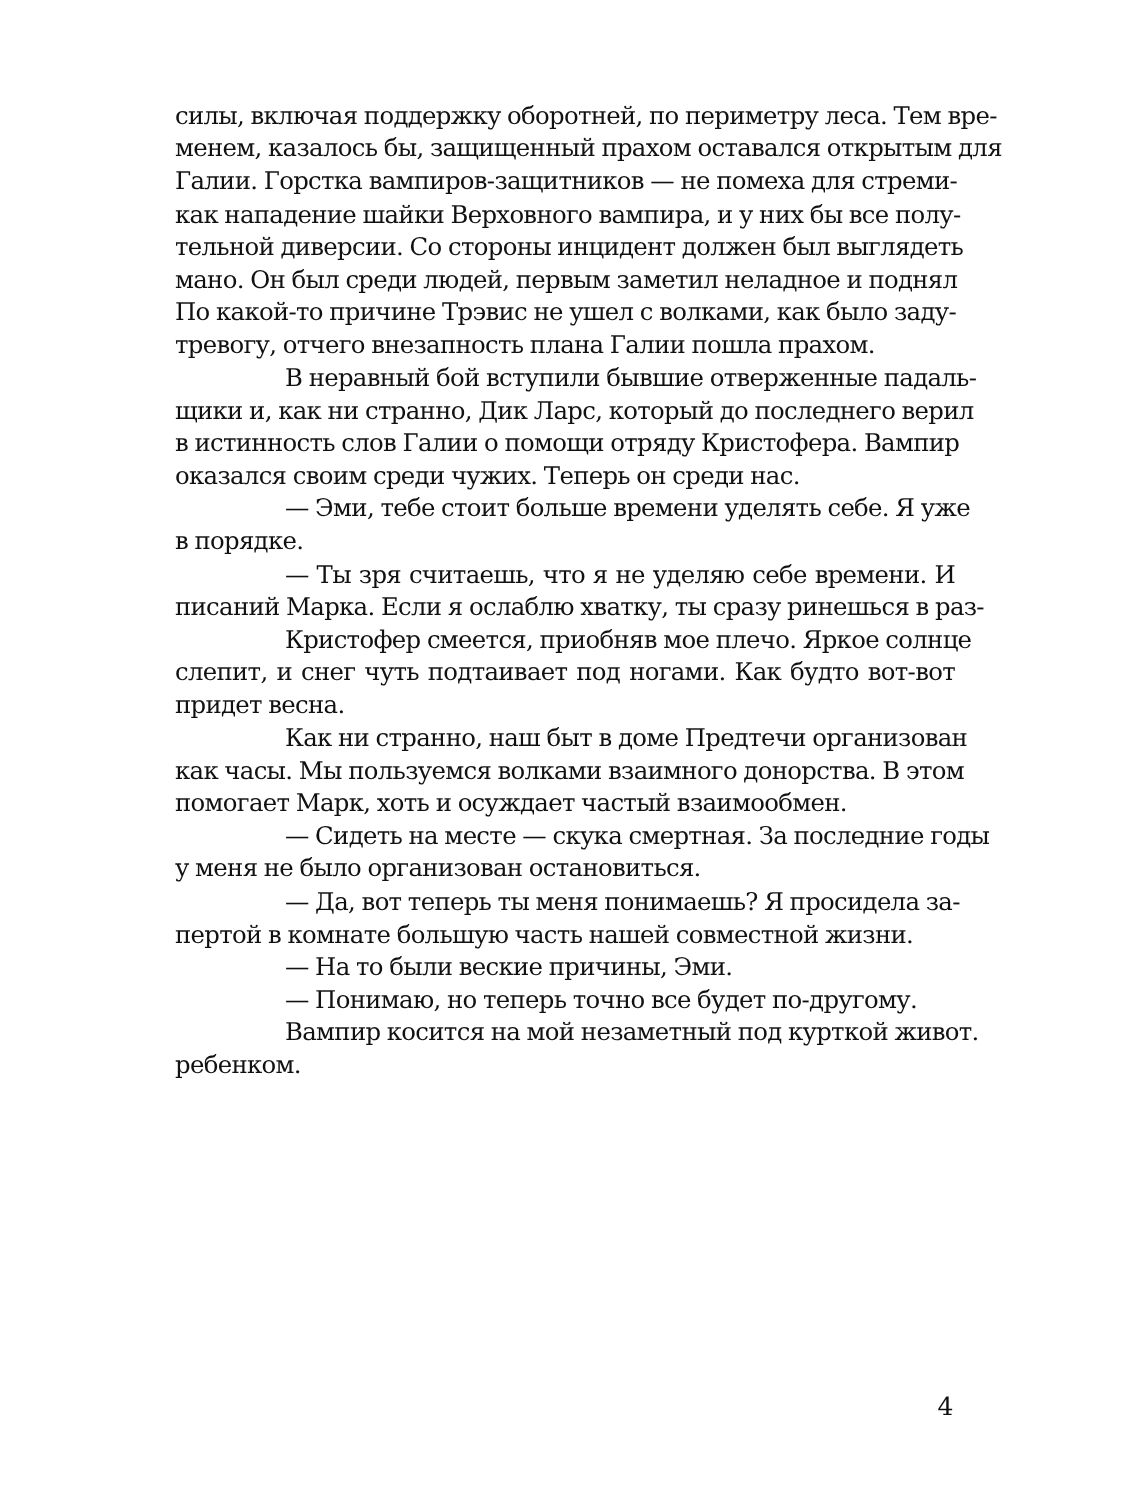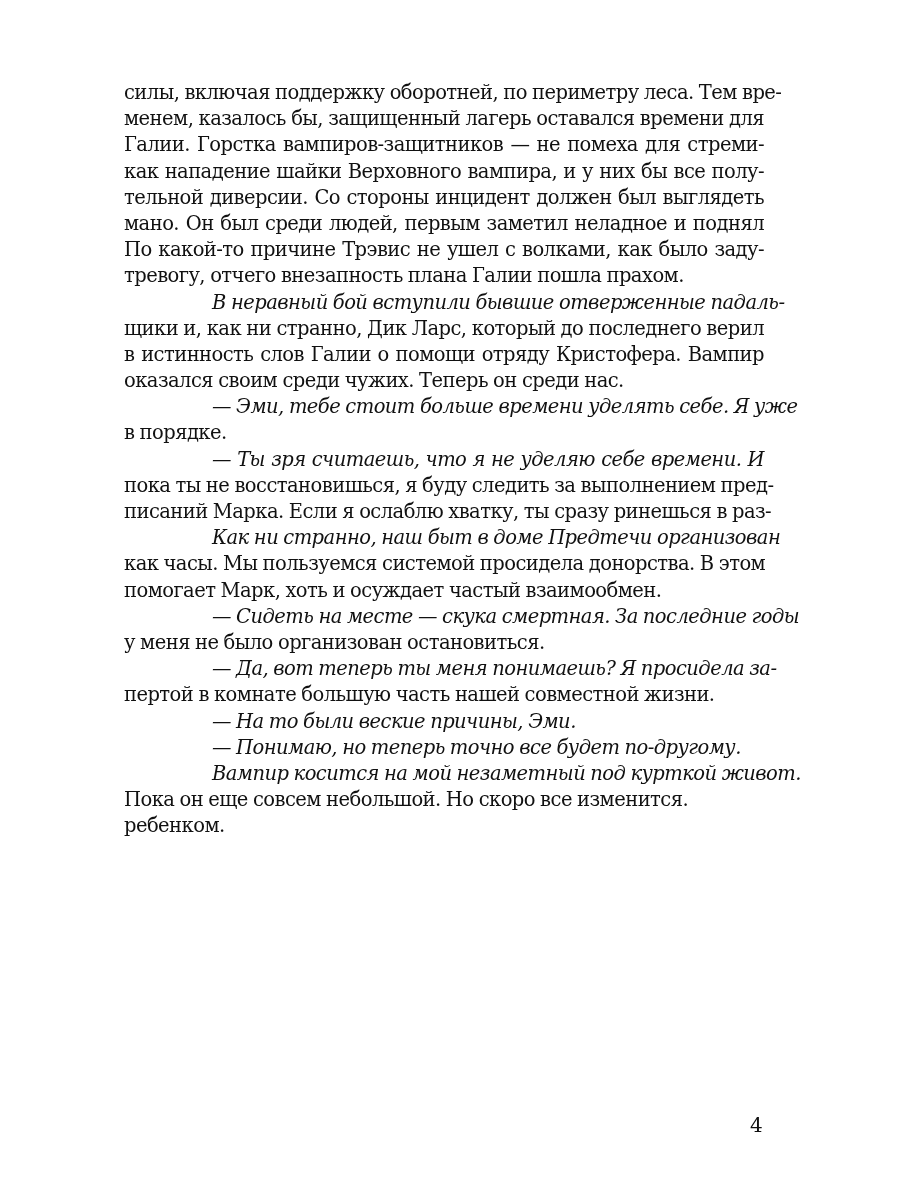--- a/index.html
+++ b/index.html
@@ -24,87 +24,90 @@
       color: #111111;
       letter-spacing: -0.55px;
       word-spacing: -0.5px;
     }
     .line {
       display: block;
       white-space: nowrap;
       text-align: justify;
       text-align-last: justify;
       height: 26.2px;
+      margin-left: 16px;
     }
     .line.last {
       text-align-last: left;
     }
     .line.indent {
       padding-left: 88px;
-      font-style: italic;
     }
     .page-number {
       position: absolute;
       left: 750px;
       top: 1113px;
       font-family: "DejaVu Serif", "Liberation Serif", serif;
       font-size: 20px;
       color: #111111;
     }
   </style>
 </head>
 <body>
 
 <div class="page" id="page-body">
     <div class="paragraph">
       <span class="line">силы, включая поддержку оборотней, по периметру леса. Тем вре-</span>
-      <span class="line">менем, казалось бы, защищенный лагерь оставался времени для</span>
+      <span class="line">менем, казалось бы, защищенный прахом оставался открытым для</span>
       <span class="line">Галии. Горстка вампиров-защитников — не помеха для стреми-</span>
       <span class="line">как нападение шайки Верховного вампира, и у них бы все полу-</span>
       <span class="line">тельной диверсии. Со стороны инцидент должен был выглядеть</span>
       <span class="line">мано. Он был среди людей, первым заметил неладное и поднял</span>
       <span class="line">По какой-то причине Трэвис не ушел с волками, как было заду-</span>
       <span class="line last">тревогу, отчего внезапность плана Галии пошла прахом.</span>
     </div>
     <div class="paragraph">
       <span class="line indent">В неравный бой вступили бывшие отверженные падаль-</span>
       <span class="line">щики и, как ни странно, Дик Ларс, который до последнего верил</span>
       <span class="line">в истинность слов Галии о помощи отряду Кристофера. Вампир</span>
       <span class="line last">оказался своим среди чужих. Теперь он среди нас.</span>
     </div>
     <div class="paragraph">
       <span class="line indent">— Эми, тебе стоит больше времени уделять себе. Я уже</span>
       <span class="line last">в порядке.</span>
     </div>
     <div class="paragraph">
       <span class="line indent">— Ты зря считаешь, что я не уделяю себе времени. И</span>
-      <span class="line">пока ты не восстановишься, я буду следить за выполнением пред-</span>
       <span class="line">писаний Марка. Если я ослаблю хватку, ты сразу ринешься в раз-</span>
     </div>
     <div class="paragraph">
+      <span class="line indent">Кристофер смеется, приобняв мое плечо. Яркое солнце</span>
+      <span class="line">слепит, и снег чуть подтаивает под ногами. Как будто вот-вот</span>
+      <span class="line last">придет весна.</span>
+    </div>
+    <div class="paragraph">
       <span class="line indent">Как ни странно, наш быт в доме Предтечи организован</span>
-      <span class="line">как часы. Мы пользуемся системой просидела донорства. В этом</span>
+      <span class="line">как часы. Мы пользуемся волками взаимного донорства. В этом</span>
       <span class="line last">помогает Марк, хоть и осуждает частый взаимообмен.</span>
     </div>
     <div class="paragraph">
       <span class="line indent">— Сидеть на месте — скука смертная. За последние годы</span>
       <span class="line last">у меня не было организован остановиться.</span>
     </div>
     <div class="paragraph">
       <span class="line indent">— Да, вот теперь ты меня понимаешь? Я просидела за-</span>
       <span class="line last">пертой в комнате большую часть нашей совместной жизни.</span>
     </div>
     <div class="paragraph">
       <span class="line indent last">— На то были веские причины, Эми.</span>
     </div>
     <div class="paragraph">
       <span class="line indent last">— Понимаю, но теперь точно все будет по-другому.</span>
     </div>
     <div class="paragraph">
       <span class="line indent">Вампир косится на мой незаметный под курткой живот.</span>
-      <span class="line last">Пока он еще совсем небольшой. Но скоро все изменится.</span>
     </div>
     <div class="paragraph">
       <span class="line last">ребенком.</span>
     </div>
   </div>
 
 <div class="page-number">4</div>
 
 </body></html>

